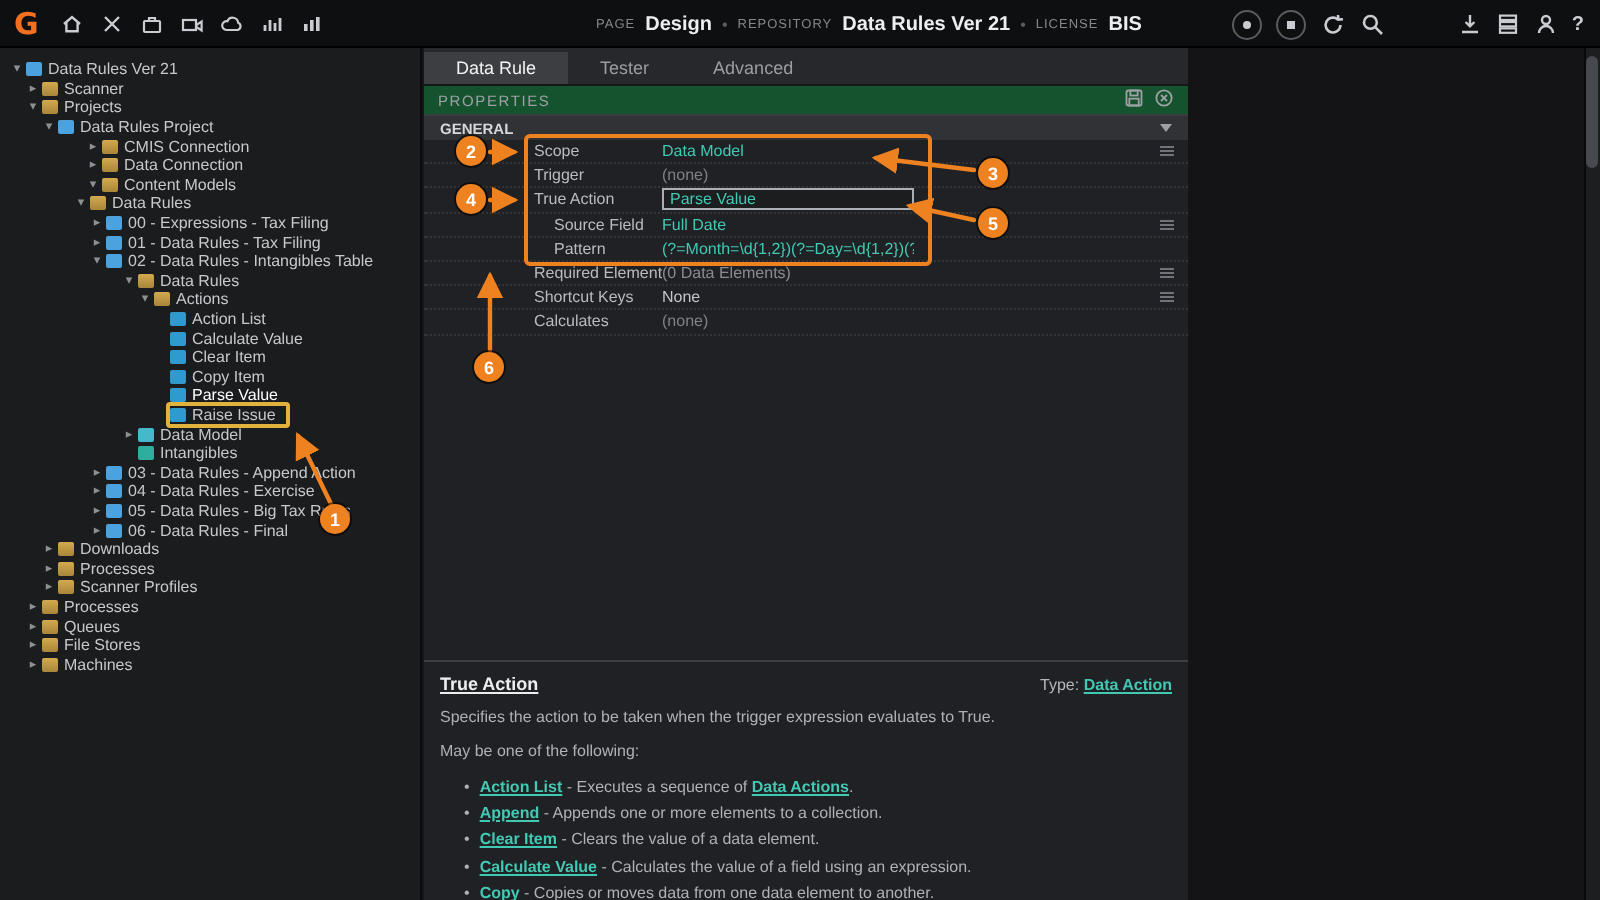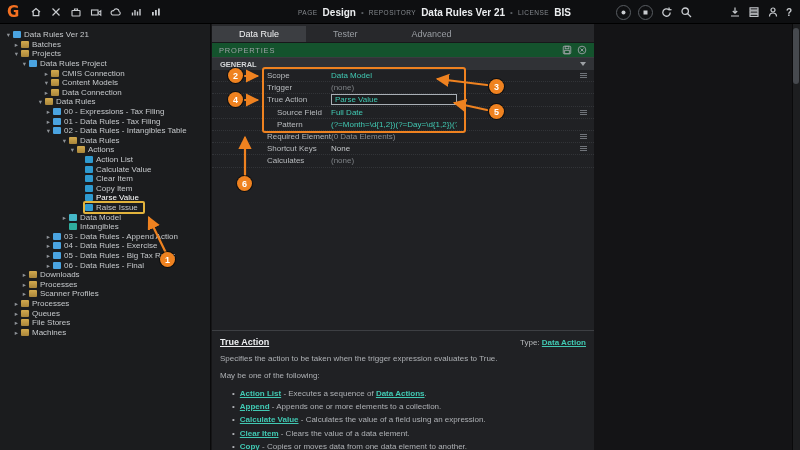--- a/index.html
+++ b/index.html
@@ -32,21 +32,21 @@
   .i-dmodel { background:#2fae9e; }
   .tlabel { overflow:hidden; }
   .l0{padding-left:4px}.l1{padding-left:12px}.l2{padding-left:20px}.l3{padding-left:42px}.l4{padding-left:36px}
   .l5{padding-left:44px}.l6{padding-left:52px}.l7{padding-left:60px}.l8{padding-left:68px}.l9{padding-left:76px}
   .sel .tlabel { color:#fff; }
   .pv-box { position:absolute; left:83px; top:177px; width:62px; height:13px; border:2px solid #e2b33c; border-radius:2px; z-index:6; pointer-events:none; }
 
   
   .main { position:absolute; left:212px; top:24px; width:382px; height:426px; background:#202124; z-index:1; }
   .tabs { height:19px; background:#27282b; display:flex; align-items:flex-end; border-bottom:1px solid #17181a; }
-  .tab { height:16px; padding:3px 27px; font-size:9px; color:#9a9ea3; }
+  .tab { height:16px; padding:3px 16px; font-size:9px; color:#9a9ea3; }
   .tab.active { background:#3c3e42; color:#f2f3f4; }
   .propsbar { height:14px; background:#14532d; display:flex; align-items:center; padding:0 7px; }
   .propsbar .ptitle { font-size:7.5px; letter-spacing:.8px; color:#9da1a5; flex:1; }
   .propsbar svg { margin-left:5px; }
   .genhdr { height:13px; background:#303236; display:flex; align-items:center; padding:0 8px; font-size:7.5px; font-weight:700; color:#d5d7d9; border-top:1px solid #3a3c40;gap:40px; }
   .chev { margin-left:auto; width:0; height:0; border-left:3.5px solid transparent; border-right:3.5px solid transparent; border-top:4px solid #9da1a5; }
 
   .prow { display:flex; align-items:center; height:12.2px; border-bottom:1px dotted #323438; font-size:8px; }
   .plabel { flex:none; margin-left:55px; width:64px; color:#b9bcbf; overflow:hidden; white-space:nowrap; }
   .plabel.ind { margin-left:65px; width:54px; }
@@ -186,46 +186,46 @@
 
 <div class="tree">
   <div class="trow l0">
       <span class="exp">▾</span>
       <span class="ticon i-cube"></span>
       <span class="tlabel">Data Rules Ver 21</span>
     </div>
   <div class="trow l1">
       <span class="exp">▸</span>
       <span class="ticon i-folder"></span>
-      <span class="tlabel">Batches</span>
+      <span class="tlabel">Scanner</span>
     </div>
   <div class="trow l1">
       <span class="exp">▾</span>
       <span class="ticon i-folder"></span>
       <span class="tlabel">Projects</span>
     </div>
   <div class="trow l2">
       <span class="exp">▾</span>
       <span class="ticon i-cube"></span>
       <span class="tlabel">Data Rules Project</span>
     </div>
   <div class="trow l3">
       <span class="exp">▸</span>
       <span class="ticon i-folder"></span>
       <span class="tlabel">CMIS Connection</span>
     </div>
   <div class="trow l3">
+      <span class="exp">▸</span>
+      <span class="ticon i-folder"></span>
+      <span class="tlabel">Data Connection</span>
+    </div>
+  <div class="trow l3">
       <span class="exp">▾</span>
       <span class="ticon i-folder"></span>
       <span class="tlabel">Content Models</span>
-    </div>
-  <div class="trow l3">
-      <span class="exp">▸</span>
-      <span class="ticon i-folder"></span>
-      <span class="tlabel">Data Connection</span>
     </div>
   <div class="trow l4">
       <span class="exp">▾</span>
       <span class="ticon i-folder"></span>
       <span class="tlabel">Data Rules</span>
     </div>
   <div class="trow l5">
       <span class="exp">▸</span>
       <span class="ticon i-cube"></span>
       <span class="tlabel">00 - Expressions - Tax Filing</span>
@@ -415,22 +415,22 @@
   <div class="help">
     <div class="help-hdr">
       <span class="help-title">True Action</span>
       <span class="help-type"><span>Type:</span> <span class="hlink">Data Action</span></span>
     </div>
     <p>Specifies the action to be taken when the trigger expression evaluates to True.</p>
     <p>May be one of the following:</p>
     <ul>
       <li class="hitem"><span class="bullet">•</span><span class="hlink">Action List</span><span> - Executes a sequence of </span><span class="hlink">Data Actions</span><span>.</span></li>
       <li class="hitem"><span class="bullet">•</span><span class="hlink">Append</span><span> - Appends one or more elements to a collection.</span><span class="hlink"></span><span></span></li>
+      <li class="hitem"><span class="bullet">•</span><span class="hlink">Clear Item</span><span> - Clears the value of a data element.</span><span class="hlink"></span><span></span></li>
       <li class="hitem"><span class="bullet">•</span><span class="hlink">Calculate Value</span><span> - Calculates the value of a field using an expression.</span><span class="hlink"></span><span></span></li>
-      <li class="hitem"><span class="bullet">•</span><span class="hlink">Clear Item</span><span> - Clears the value of a data element.</span><span class="hlink"></span><span></span></li>
       <li class="hitem"><span class="bullet">•</span><span class="hlink">Copy</span><span> - Copies or moves data from one data element to another.</span><span class="hlink"></span><span></span></li>
 
     </ul>
   </div>
 </div>
 
 <div class="void"></div>
 <div class="sbar">
     <div class="sthumb"></div>
   </div>

